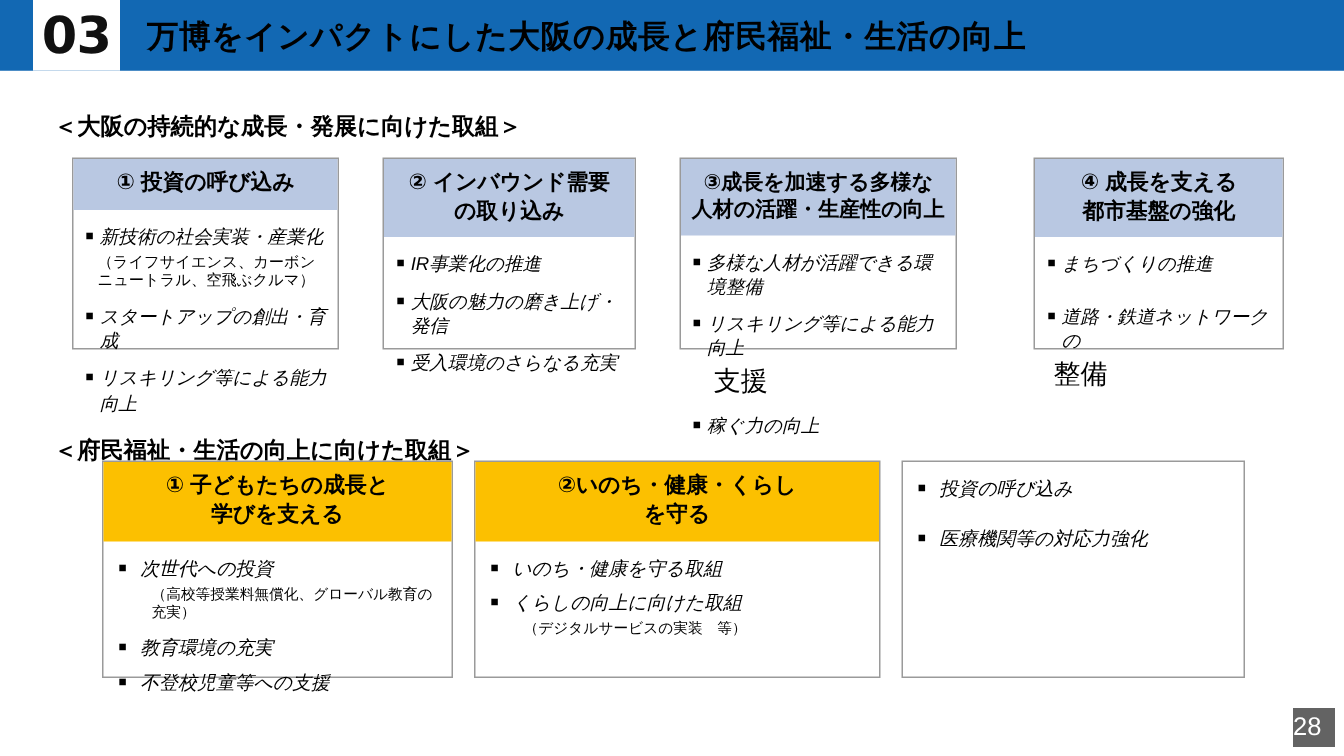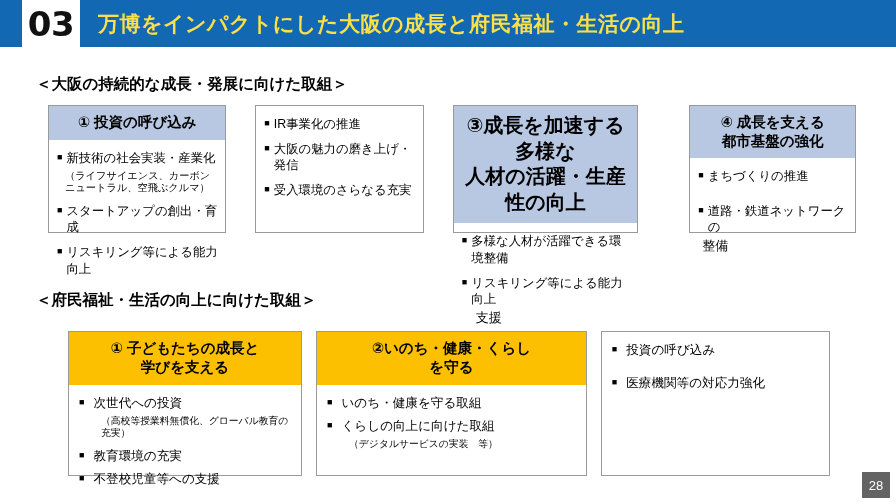--- a/index.html
+++ b/index.html
@@ -48,21 +48,21 @@
     letter-spacing: -0.5px;
   }
   .header-title-wrap {
     flex: 1 1 auto;
     background: #1268b3;
     display: flex;
     align-items: center;
     padding-left: 18px;
   }
   .header-title {
-    color: #fde047;
+    color: #000000;
     font-size: 21px;
     font-weight: bold;
     letter-spacing: 0.5px;
     white-space: nowrap;
   }
 
   
   .section-heading {
     position: absolute;
     font-size: 15.5px;
@@ -100,21 +100,21 @@
     background: #b9c8e2;
     color: #000000;
     font-size: 14.5px;
     font-weight: bold;
     text-align: center;
     padding: 7px 4px 8px;
     line-height: 1.28;
     box-sizing: border-box;
     flex: 0 0 auto;
   }
-  .card-blue.c3 .card-head { font-size: 20px; }
+  .card-blue.c3 .card-head { font-size: 14px; }
   .card-blue .card-body {
     flex: 1 1 auto;
     padding: 10px 7px 6px 8px;
     box-sizing: border-box;
   }
 
   .bullet-line {
     display: flex;
     align-items: flex-start;
     font-size: 12.4px;
@@ -123,39 +123,40 @@
     margin-bottom: 9px;
   }
   .bullet-line .mk {
     flex: 0 0 auto;
     margin-right: 4px;
     font-size: 9px;
     line-height: 1.6;
   }
   .bullet-line .tx {
     flex: 1 1 auto;
+    font-style: italic;
   }
   .sub-note {
     font-size: 10.2px;
     color: #000000;
     line-height: 1.25;
     margin: -5px 0 8px 8px;
     text-indent: 0;
   }
   .cont-line {
-    font-size: 13px;
+    font-size: 18px;
     line-height: 1.3;
     margin: -6px 0 9px 14px;
   }
 
   
   .row-yellow {
     position: absolute;
     left: 68px;
-    top: 331px;
+    top: 307px;
     width: 762px;
     height: 145px;
     display: flex;
     gap: 14px;
   }
   .card-yellow {
     background: #ffffff;
     border: 1px solid #9a9a9a;
     display: flex;
     flex-direction: column;
@@ -198,24 +199,23 @@
 
   
   .page-badge {
     position: absolute;
     right: 6px;
     bottom: 6px;
     width: 28px;
     height: 26px;
     background: #636363;
     color: #ffffff;
-    font-size: 13px;
+    font-size: 17px;
     display: flex;
     align-items: center;
-    justify-content: center;
   }
 </style>
 </head>
 <body>
 
 <div class="header">
   <div class="header-lead"></div>
   <div class="header-num-box">
     <span class="header-num">03</span>
   </div>
@@ -241,20 +241,21 @@
         <span class="tx">スタートアップの創出・育成</span>
       </div>
       <div class="bullet-line">
         <span class="mk">■</span>
         <span class="tx">リスキリング等による能力向上</span>
       </div>
     </div>
   </div>
 
   <div class="card-blue c2">
+    <div class="card-head">② インバウンド需要<br>の取り込み</div>
     <div class="card-body">
       <div class="bullet-line">
         <span class="mk">■</span>
         <span class="tx">IR事業化の推進</span>
       </div>
       <div class="bullet-line">
         <span class="mk">■</span>
         <span class="tx">大阪の魅力の磨き上げ・発信</span>
       </div>
       <div class="bullet-line">

